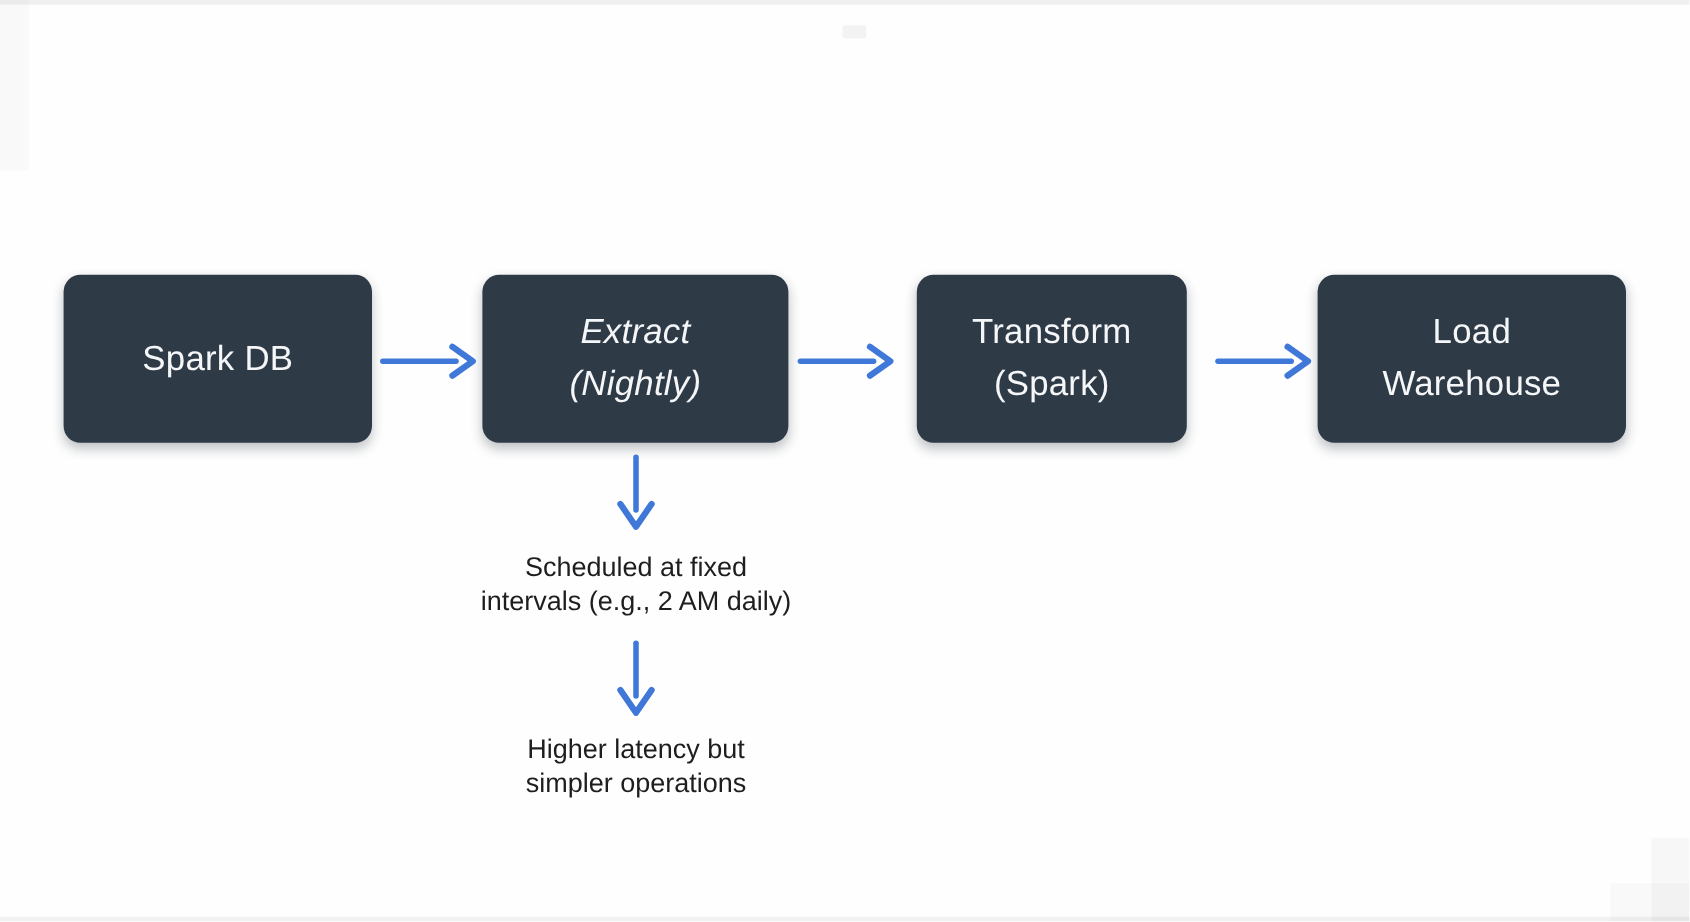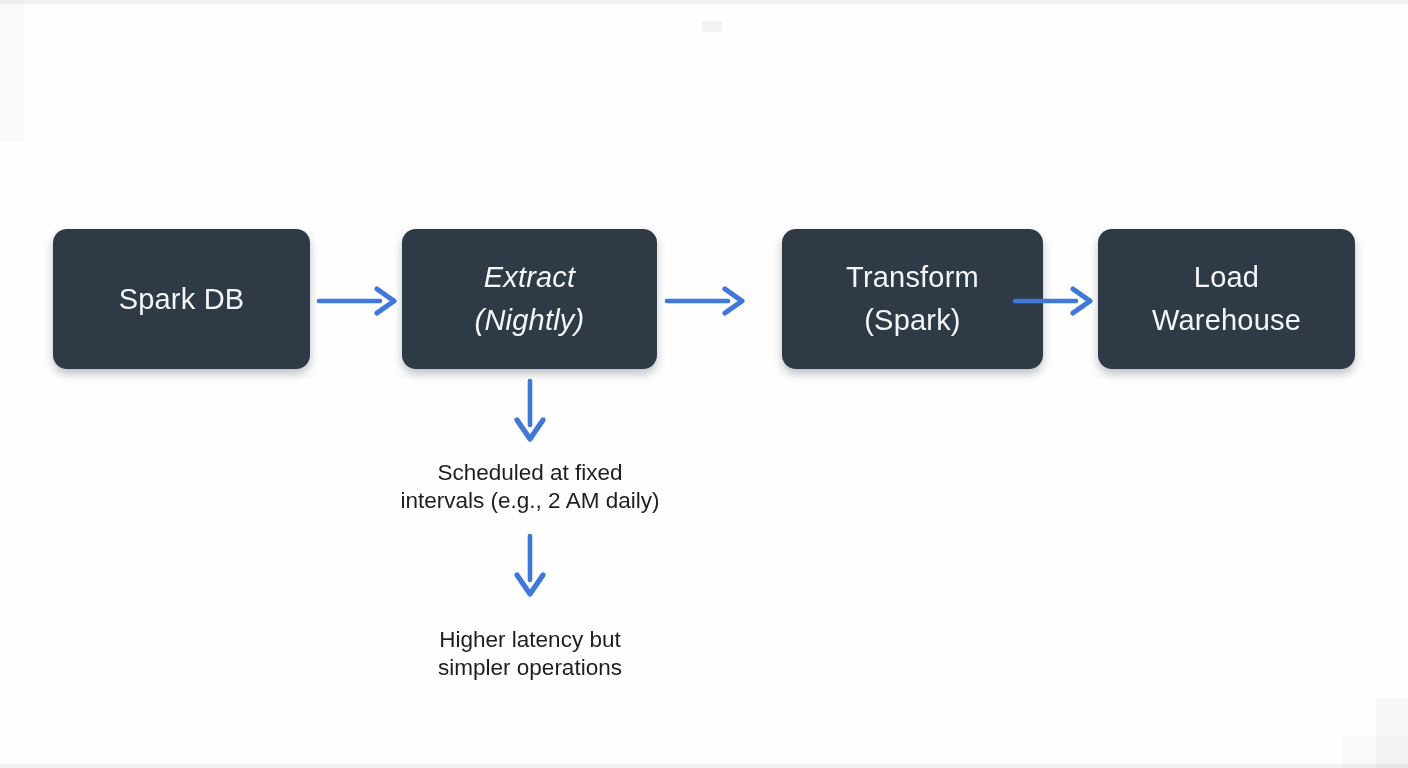--- a/index.html
+++ b/index.html
@@ -22,21 +22,21 @@
     height: 140px;
     background: var(--node-bg, #2f3a47);
     border-radius: 14px;
     box-shadow: 0 5px 10px rgba(25, 35, 45, 0.28);
     display: flex;
     align-items: center;
     justify-content: center;
   }
   .node-1 { left: 53px;   width: 257px; }
   .node-2 { left: 402px;  width: 255px; font-style: italic; }
-  .node-3 { left: 782px;  width: 261px; }
+  .node-3 { left: 764px;  width: 225px; }
   .node-4 { left: 1098px; width: 257px; }
   .node-label {
     display: block;
     width: 100%;
     text-align: center;
     color: var(--node-text, #f4f6f8);
     font-size: 29px;
     line-height: 43px;
     font-weight: 400;
     letter-spacing: 0.2px;
@@ -71,21 +71,21 @@
     left: 330px;
     width: 400px;
     text-align: center;
     color: var(--annotation-text, #1e1e1e);
     font-size: 22.5px;
     line-height: 27.5px;
     font-weight: 400;
     white-space: pre-line;
   }
   .annotation-1 { top: 459px; }
-  .annotation-2 { top: 611px; margin-top: 15px; }
+  .annotation-2 { top: 611px; }
 
   
   .artifact { position: absolute; pointer-events: none; }
   .artifact-top    { left: 0;      top: 0;     width: 1408px; height: 4px;  background: rgba(0,0,0,0.055); }
   .artifact-blob   { left: 702px;  top: 21px;  width: 20px;   height: 11px; background: rgba(0,0,0,0.045); border-radius: 2px; }
   .artifact-left   { left: 0;      top: 0;     width: 24px;   height: 142px;background: rgba(0,0,0,0.02); }
   .artifact-bottom { left: 0;      top: 764px; width: 1408px; height: 4px;  background: rgba(0,0,0,0.05); }
   .artifact-br1    { left: 1376px; top: 698px; width: 32px;   height: 70px; background: rgba(0,0,0,0.028); }
   .artifact-br2    { left: 1342px; top: 736px; width: 66px;   height: 32px; background: rgba(0,0,0,0.02); }
 </style>

